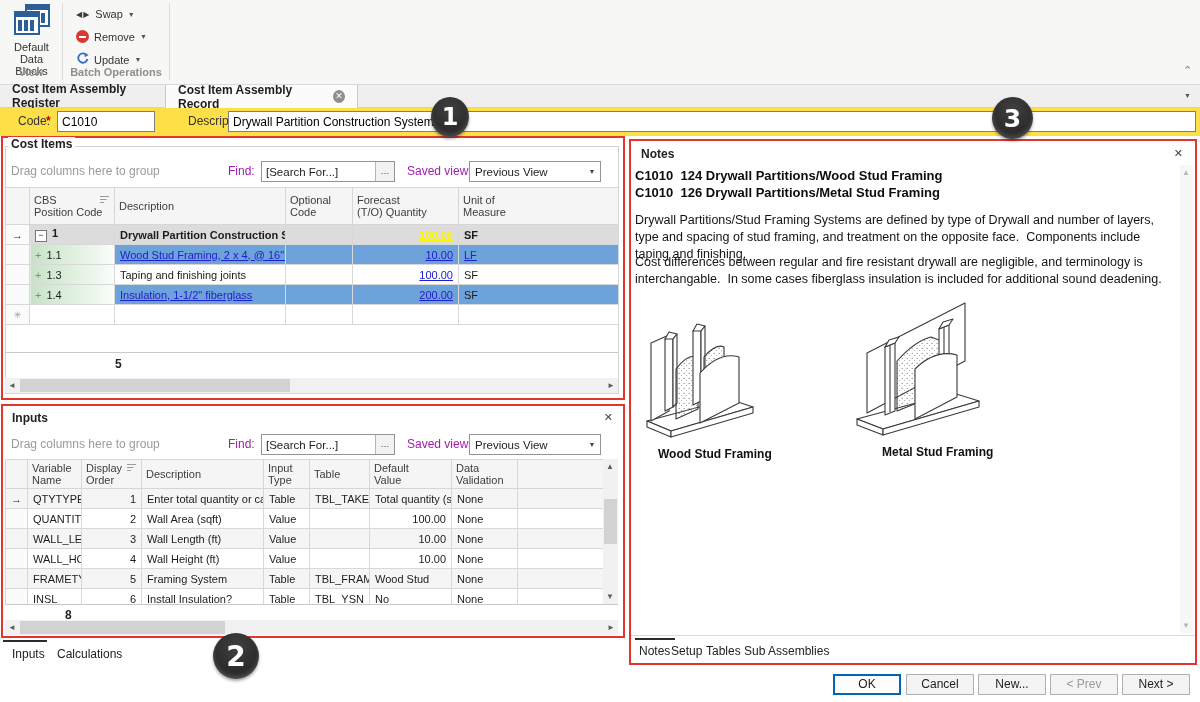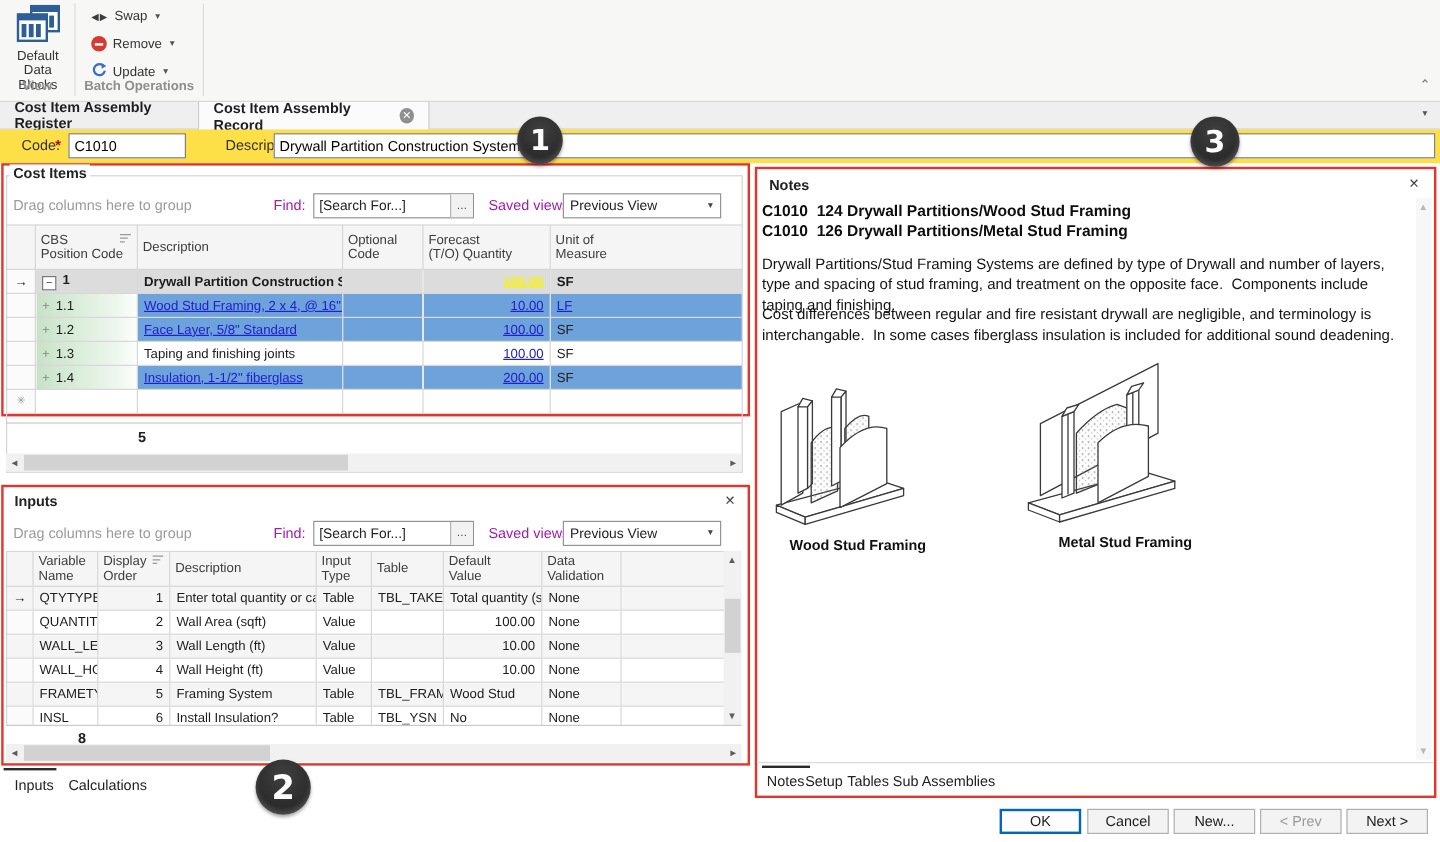--- a/index.html
+++ b/index.html
@@ -149,21 +149,21 @@
   </div>
 
   <div class="abs" style="left:0;top:108px;width:1200px;height:28px;background:#fde047;">
     <span class="abs fieldlabel" style="left:18px;top:6px;">Code:</span>
     <span class="abs req" style="left:46px;top:6px;">*</span>
     <input class="abs textinput" style="left: 57px; top: 3px; width: 98px;" value="C1010">
     <span class="abs fieldlabel" style="left:188px;top:6px;">Description:</span>
     <input class="abs textinput" style="left: 228px; top: 3px; width: 968px;" value="Drywall Partition Construction System">
   </div>
 
-  <div class="abs redbox" style="left:1px;top:136px;width:624px;height:211px;">
+  <div class="abs redbox" style="left:1px;top:136px;width:624px;height:264px;">
     <div class="groupline" style="left:2px;top:8px;width:612px;height:246px;"></div>
     <span class="abs panel-title" style="left:5px;top:-1px;">Cost Items</span>
 
     <span class="abs hint" style="left:8px;top:26px;">Drag columns here to group</span>
     <span class="abs lbl" style="left:225px;top:26px;">Find:</span>
     <div class="searchbox" style="left:258px;top:23px;width:134px;">
       <span class="stxt">[Search For...]</span>
       <span class="more">…</span>
     </div>
     <span class="abs lbl" style="left:404px;top:26px;">Saved views:</span>
@@ -215,28 +215,20 @@
         <td class="sumcell num"><span class="ylnk">100.00</span></td>
         <td class="sumcell"><span>SF</span></td>
       </tr>
       <tr>
         <td class="ind"></td>
         <td class="cbs"><span class="plus">+</span><span>1.1</span></td>
         <td class="sel"><span class="lnk">Wood Stud Framing, 2 x 4, @ 16" O.C.</span></td>
         <td class="sel"></td>
         <td class="sel num"><span class="lnk">10.00</span></td>
         <td class="sel"><span class="lnk">LF</span></td>
-      </tr>
-      <tr>
-        <td class="ind"></td>
-        <td class="cbs"><span class="plus">+</span><span>1.2</span></td>
-        <td class="sel"><span class="lnk">Face Layer, 5/8" Standard</span></td>
-        <td class="sel"></td>
-        <td class="sel num"><span class="lnk">100.00</span></td>
-        <td class="sel"><span>SF</span></td>
       </tr>
       <tr>
         <td class="ind"></td>
         <td class="cbs"><span class="plus">+</span><span>1.3</span></td>
         <td><span>Taping and finishing joints</span></td>
         <td></td>
         <td class="num"><span class="lnk">100.00</span></td>
         <td><span>SF</span></td>
       </tr>
       <tr>

